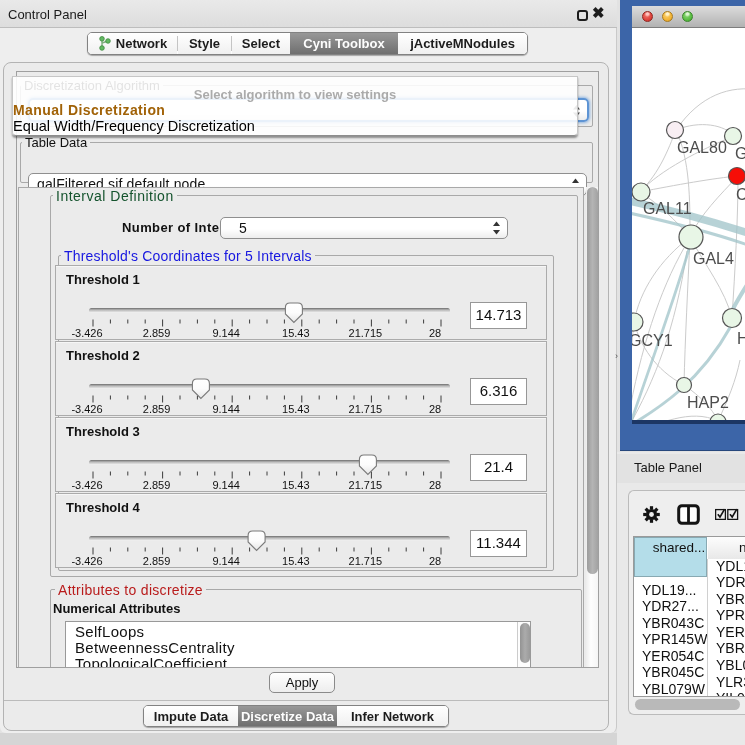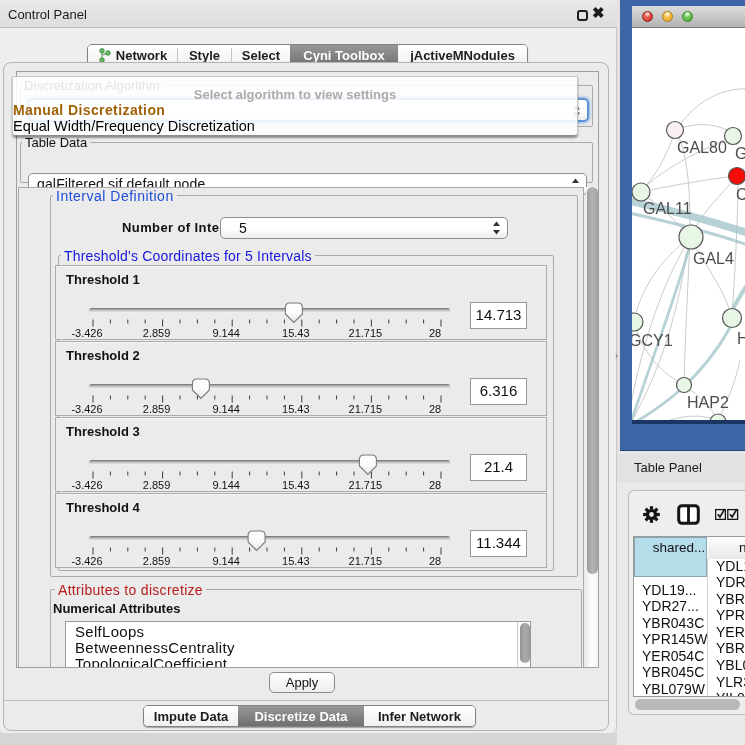--- a/index.html
+++ b/index.html
@@ -15,21 +15,21 @@
 #ltitle .txt { position:absolute; left:8px; top:7px; color:#1a1a1a; }
 #btn-restore { left:577px; top:10px; width:11px; height:11px;
   border:2px solid #1c1c1c; border-radius:3px; }
 #btn-close { left:592px; top:4px; font-size:15px; font-weight:bold; color:#1c1c1c; }
 .tabbar { display:flex; border:1px solid #828282; border-radius:5px;
   background:#fdfdfd; box-shadow:0 1px 1px rgba(0,0,0,0.3); overflow:hidden; }
 .tabbar .seg { font-size:13px; font-weight:bold; color:#1c1c1c; text-align:center;
   background:linear-gradient(#ffffff,#f0f0f0); display:flex; align-items:center; justify-content:center; }
 .tabbar .seg.sel { background:linear-gradient(#989898,#6f6f6f); color:#fdfdfd; }
 .tabbar .sep { width:1px; background:#c4c4c4; margin:3px 0; }
-#toptabs { left:87px; top:44px; height:23px; }
+#toptabs { left:87px; top:32px; height:23px; }
 #bottabs { left:143px; top:705px; height:22px; }
 #outerpanel { left:3px; top:62px; width:606px; height:669px;
   border:1px solid #b3b3b3; border-radius:8px; background:#ebebeb; }
 #viewport { left:12px; top:8px; width:583px; height:597px;
   border:1px solid #9f9f9f; background:#ebebeb; overflow:hidden; }
 .group { position:absolute; border:1px solid #a9a9a9; border-radius:2px; }
 .gtitle { position:absolute; font-size:13px; background:#ebebeb; padding:0 3px; white-space:nowrap; }
 .combo { position:absolute; border:1px solid #8f8f8f; border-radius:5px;
   background:linear-gradient(#ffffff 55%,#ededed); font-size:14px; color:#111; letter-spacing:0.15px; }
 .combo .ctext { position:absolute; left:8px; top:2px; }
@@ -107,21 +107,21 @@
           <svg width="0" height="0">
               <defs>
                 <linearGradient id="thg" x1="0" y1="0" x2="0" y2="1">
             <stop offset="0" stop-color="#ffffff"></stop>
                   <stop offset="0.5" stop-color="#fcfcfc"></stop>
                   <stop offset="1" stop-color="#e6e6e6"></stop>
           </linearGradient>
               </defs>
             </svg>
           <div class="group" style="left:31px; top:7px; width:528px; height:382px;"></div>
-          <div class="gtitle" style="left:34px; top:0px; color:#1d4ed8; font-size:14px; letter-spacing:0.5px;">Interval Definition</div>
+          <div class="gtitle" style="left:34px; top:0px; color:#14532d; font-size:14px; letter-spacing:0.5px;">Interval Definition</div>
 
           <div class="abs" style="left:63px; top:32px; font-weight:bold; font-size:13px; letter-spacing:0.4px;margin-left:40px;">Number of Intervals</div>
           <div class="combo" style="left:201px; top:29px; width:288px; height:22px;">
             <span class="ctext" style="top:2px; left:18px;">5</span>
             <span class="arrows" style="top:2px;"><svg width="9" height="16" viewBox="0 0 9 16">
               <path d="M4.5 1.5 L8 6 L1 6 Z" fill="#333"></path>
                   <path d="M4.5 14.5 L8 10 L1 10 Z" fill="#333"></path>
                 </svg></span>
           </div>
 
@@ -286,21 +286,21 @@
           <div class="abs" style="left:0.5px; top:0px; width:11px; height:387px; background:linear-gradient(90deg,#9d9d9d,#b4b4b4 50%,#a2a2a2); border-radius:6px;"></div>
         </div>
       </div>
 
       <div class="abs" style="left:265px; top:609px; width:66px; height:21px; background:linear-gradient(#ffffff,#ededed); border:1px solid #8a8a8a; border-radius:5px; text-align:center; font-size:13px; line-height:19px;">Apply</div>
       <div class="abs" style="left:0px; top:637px; width:604px; height:1px; background:#bbb;"></div>
     </div>
 
     <div id="bottabs" class="tabbar abs">
       <div class="seg" style="width:94px;">Impute Data</div>
-      <div class="seg sel" style="width:126px;">Discretize Data</div>
+      <div class="seg sel" style="width:99px;">Discretize Data</div>
       <div class="seg" style="width:111px;">Infer Network</div>
     </div>
 
     <div class="abs" style="left:12px; top:76px; width:566px; height:60px; background:rgba(255,255,255,0.88); border:1px solid #c6c6c6; border-bottom:1px solid #8d8d8d; border-radius:0 0 4px 4px; box-shadow:0 2px 2px rgba(0,0,0,0.4); z-index:30;">
       <div class="abs" style="left:0; top:10px; width:100%; text-align:center; color:#ababab; font-size:13px; font-weight:bold;">Select algorithm to view settings</div>
       <div class="abs" style="left:0px; top:25px; font-size:14px; font-weight:bold; color:#a16207; letter-spacing:0.4px;">Manual Discretization</div>
       <div class="abs" style="left:0px; top:41px; font-size:14.5px; color:#000;">Equal Width/Frequency Discretization</div>
     </div>
   </div>
 

